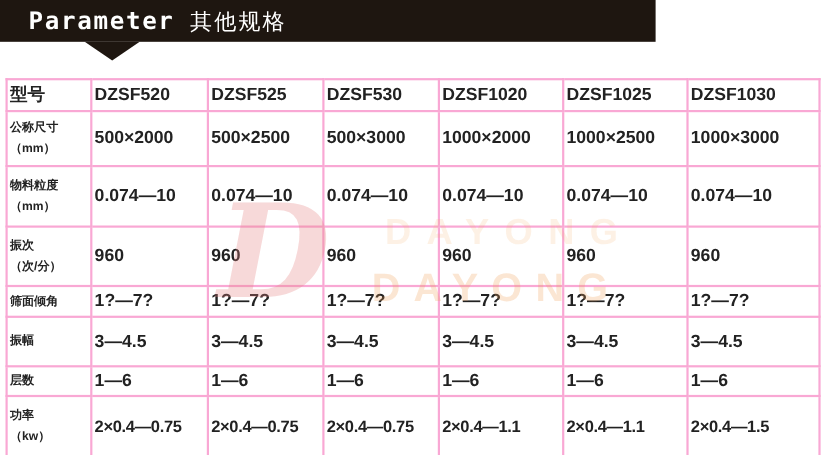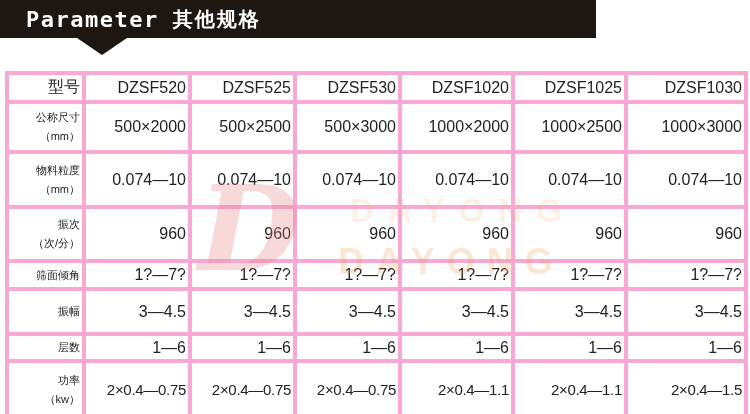--- a/index.html
+++ b/index.html
@@ -14,40 +14,40 @@
     position:absolute;top:0;left:0;width:596px;height:38px;
     background:#1e1610;
     display:flex;align-items:center;
     padding-left:26px;box-sizing:border-box;
   }
   .banner .en{
     color:#ffffff;font-weight:bold;font-size:22px;letter-spacing:1.5px;
     font-family:"DejaVu Sans Mono","Liberation Sans",monospace;
   }
   .banner .zh{
-    color:#ffffff;font-weight:bold;font-size:20px;margin-left:14px;
+    color:#ffffff;font-weight:normal;font-size:20px;margin-left:14px;
     letter-spacing:2px;
   }
   .notch{
     position:absolute;top:38px;left:77px;width:0;height:0;
     border-left:25px solid transparent;
     border-right:25px solid transparent;
     border-top:17px solid #1e1610;
   }
   
   table.spec{
     position:absolute;top:71px;left:5px;width:739px;
     border-collapse:collapse;table-layout:fixed;
     background:transparent;color:#222222;
     border:2px solid #000;border-bottom:3px solid #000;
   }
   table.spec th,table.spec td{
-    border:4px solid #f9a8d4;
-    text-align:right;vertical-align:middle;
-    padding:0 2px;font-weight:normal;overflow:hidden;
+    border:2px solid #f9a8d4;
+    text-align:left;vertical-align:middle;
+    padding:0 2px;font-weight:bold;overflow:hidden;
   }
   thead tr{height:29px;}
   thead th{font-size:16px;}
   tbody th{font-size:11px;line-height:19px;}
   tbody td{font-size:16px;border-radius:20px;}
   tbody tr:nth-child(1){height:50px;}
   tbody tr:nth-child(2){height:55px;}
   tbody tr:nth-child(3){height:54px;}
   tbody tr:nth-child(4){height:28px;margin-left:21px;}
   tbody tr:nth-child(5){height:45px;}

